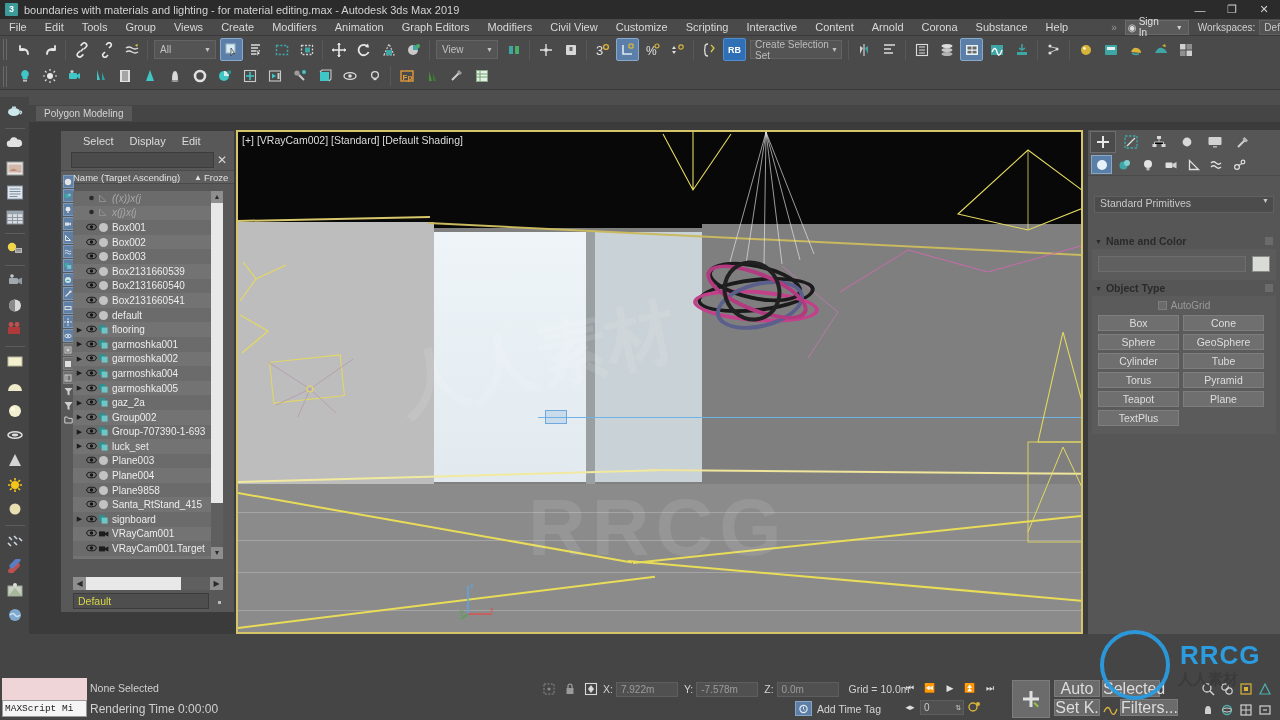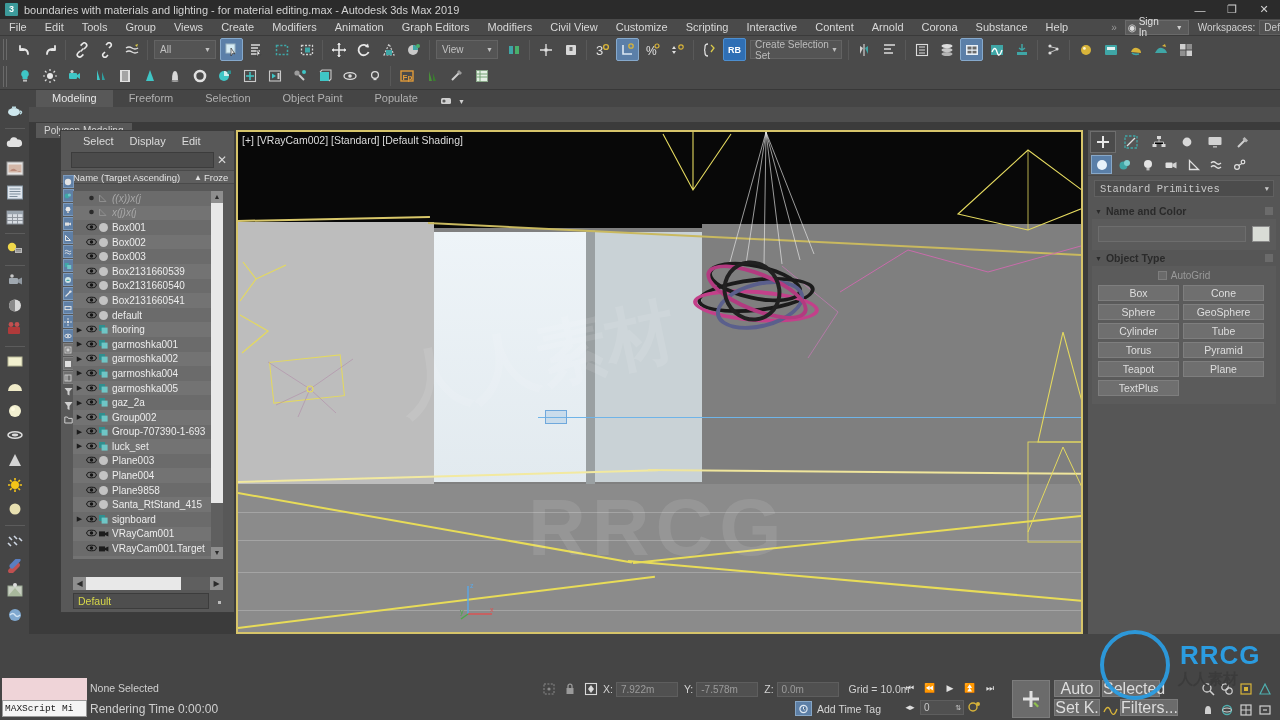--- a/index.html
+++ b/index.html
@@ -290,24 +290,23 @@
   .cp-subtabs {
     display: flex; height: 22px; align-items: center; padding-left: 3px;
     border-bottom: 1px solid #4a4a4a;
   }
   .cpsub {
     width: 21px; height: 19px; display: flex; align-items: center;
     justify-content: center; margin-right: 2px; border: 1px solid transparent;
   }
   .cpsub.active { background: #5a7fa8; border-color: #88a8c8; }
   .cp-combo {
-    margin: 4px 6px; height: 17px; background: #4c4c4c; border: 1px solid #606060;
-    display: flex; align-items: center; font-size: 10.5px; color: #c8c8c8;
+    margin: 20px 6px; height: 17px; background: #4c4c4c; border: 1px solid #606060;
+    display: flex; font-size: 10.5px; color: #c8c8c8;
     padding-left: 5px;
-    font-family: Liberation Mono, monospace;
   }
   .cp-combo .arw { margin-left: auto; font-size: 7px; padding-right: 4px; }
   .rollout { margin: 0 4px; }
   .rollout-head {
     display: flex; align-items: center; height: 16px; font-size: 10.5px;
     font-weight: bold; color: #2a2a2a; padding-left: 3px;
   }
   .rollout-head .tri { font-size: 7px; margin-right: 4px; color: #2a2a2a; }
   .rollout-head .pin { margin-left: auto; width: 8px; height: 8px; background: #6b6b6b; margin-right: 3px; }
   .rollout-body { background: #5b5b5b; padding: 4px 6px 8px 6px; }
@@ -832,34 +831,20 @@
       </div>
     <div class="tbtn">
         <svg width="16" height="16" viewBox="0 0 16 16">
           <rect x="2.5" y="2.5" width="11" height="11" fill="#e4f0e4" stroke="#8aa88a"></rect>
           <path d="M2.5 6h11M2.5 9h11M6 2.5v11" stroke="#6a9a6a" stroke-width=".9"></path>
         </svg>
       </div>
   </div>
 
   <div class="ribbon">
-    <div class="ribbon-tabs">
-      <div class="rtab active">Modeling</div>
-      <div class="rtab">Freeform</div>
-      <div class="rtab">Selection</div>
-      <div class="rtab">Object Paint</div>
-      <div class="rtab">Populate</div>
-      <div style="display:flex;align-items:center;padding:0 6px">
-        <svg width="14" height="12" viewBox="0 0 14 12">
-            <rect x="1" y="3" width="10" height="6" rx="1.5" fill="#cfcfcf"></rect>
-            <circle cx="4" cy="6" r="1.6" fill="#5a5a5a"></circle>
-          </svg>
-        <span style="font-size:7px;margin-left:4px;color:#cfcfcf">▼</span>
-      </div>
-    </div>
     <div class="ribbon-sub">
       <div class="rsub-chip">Polygon Modeling</div>
     </div>
   </div>
 
   <div class="lefttb">
     <div class="lbtn">
         <svg width="20" height="18" viewBox="0 0 20 18">
           <ellipse cx="9" cy="9" rx="6" ry="4" fill="#cfe8ee"></ellipse>
           <path d="M15 8 q3 1 0 3" stroke="#b9d9e0" stroke-width="1.6" fill="none"></path>

